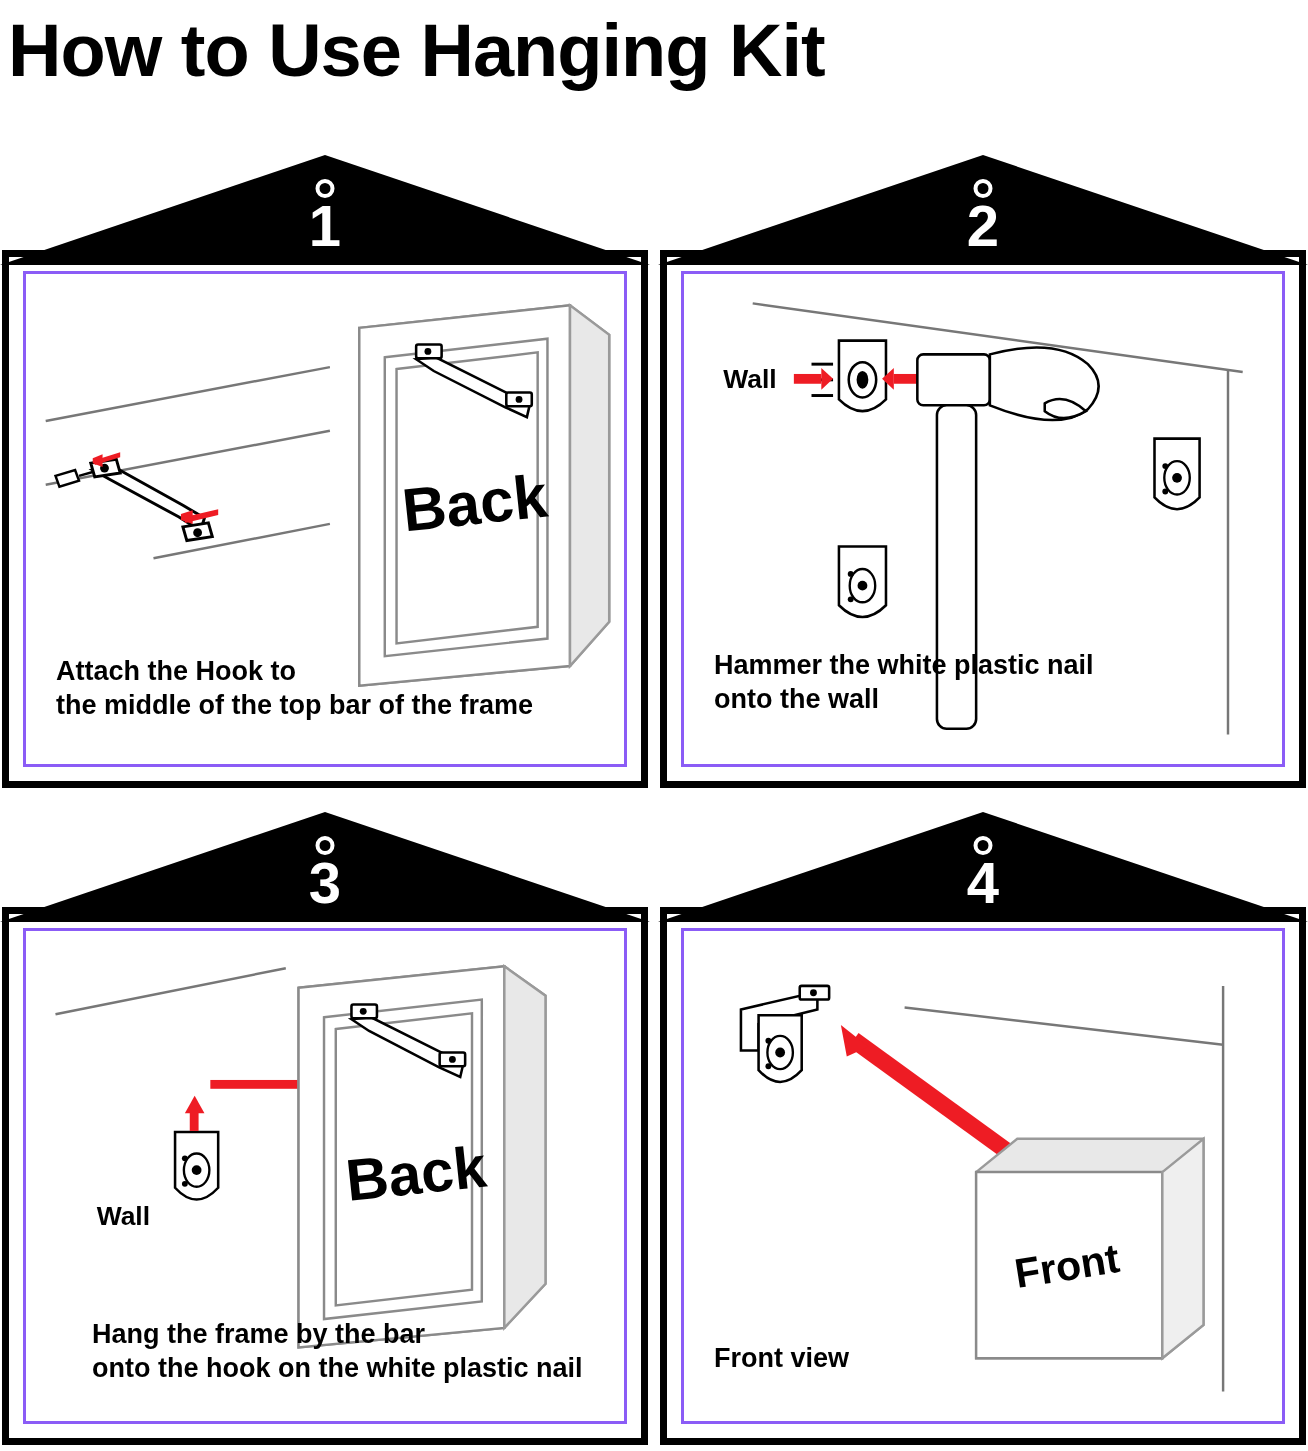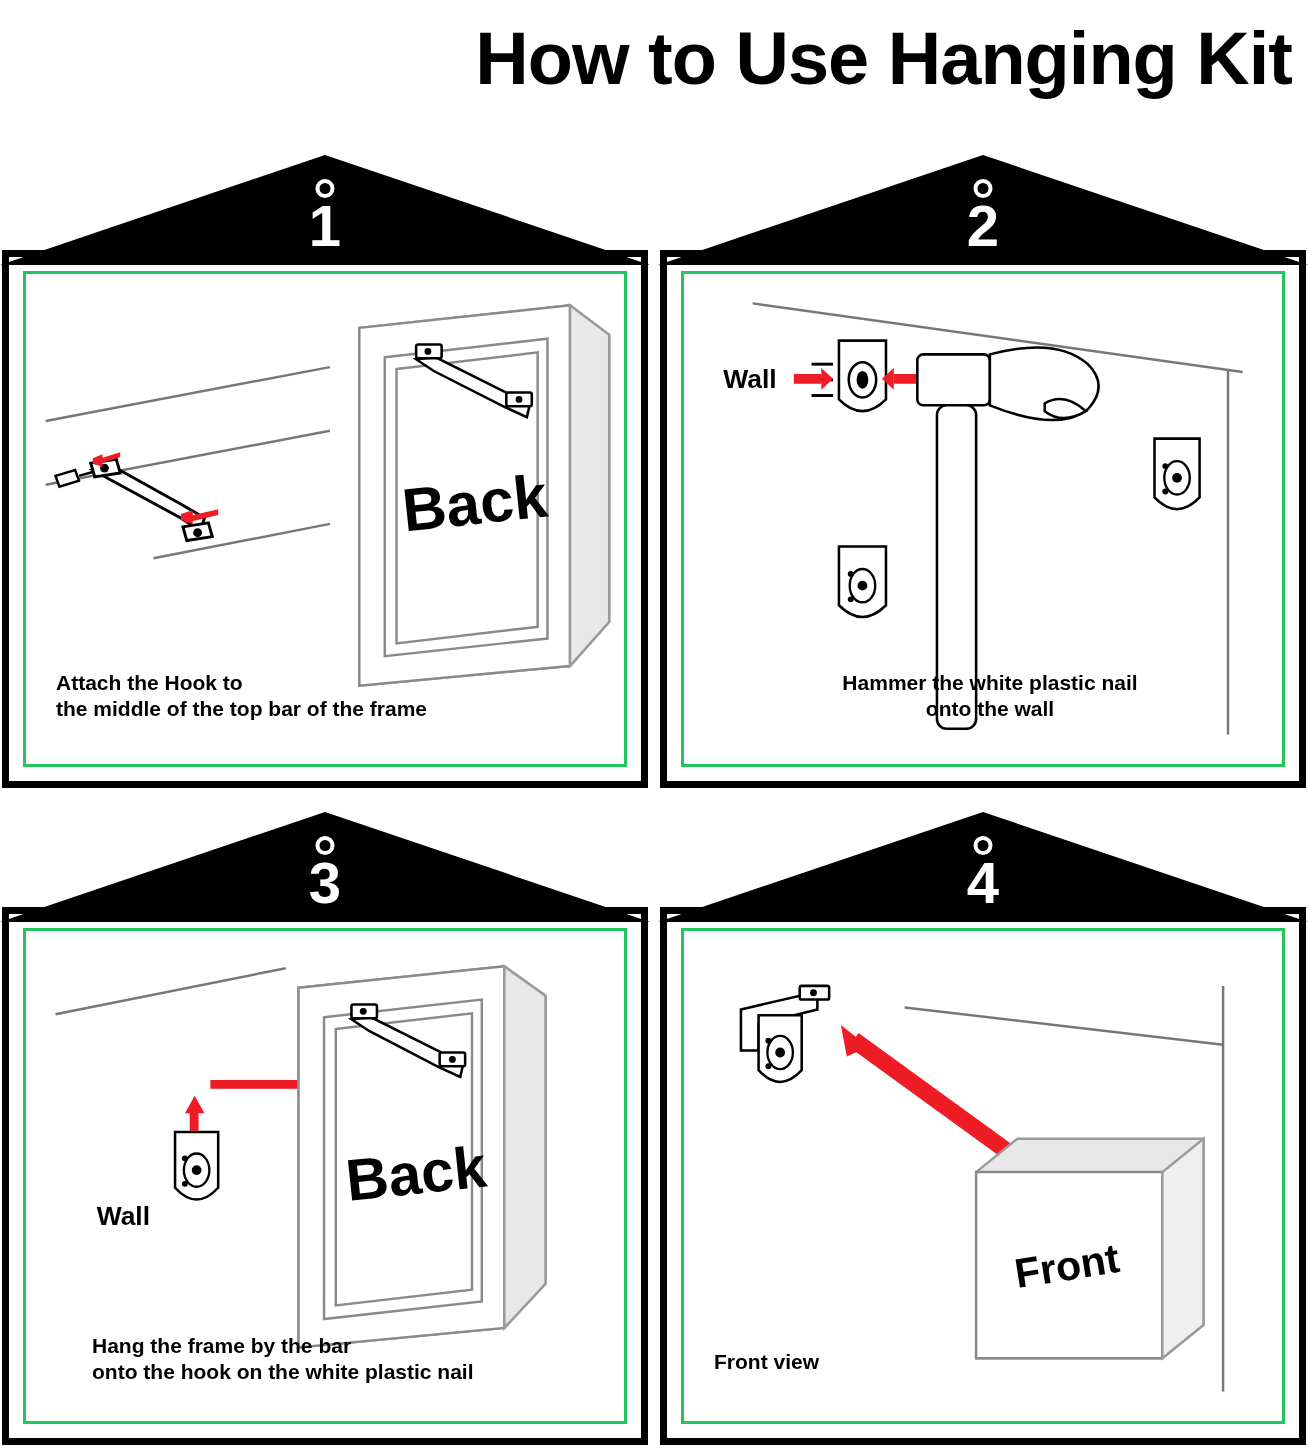--- a/index.html
+++ b/index.html
@@ -11,27 +11,27 @@
     width: 1308px;
     height: 1451px;
     font-family: "Liberation Sans", sans-serif;
     color: #000000;
     overflow: hidden;
     position: relative;
   }
 
   
   .title {
-    text-align: right;
+    text-align: left;
     font-size: 74px;
     font-weight: bold;
     letter-spacing: -1px;
     line-height: 1;
     padding-top: 6px;
-    margin: 16px;
+    margin: 8px;
     white-space: nowrap;
   }
 
   
   .grid {
     position: absolute;
     top: 155px;
     left: 0;
     width: 1308px;
     height: 1290px;
@@ -93,41 +93,41 @@
     box-sizing: border-box;
     background: #ffffff;
     z-index: 1;
   }
   .box-inner {
     position: absolute;
     top: 14px;
     left: 14px;
     right: 14px;
     bottom: 14px;
-    border: 3px solid #22c55e;
+    border: 3px solid #8b5cf6;
     box-sizing: border-box;
     overflow: hidden;
   }
   .art {
     position: absolute;
     top: 0; left: 0; right: 0; bottom: 0;
   }
   .art svg { display: block; width: 100%; height: 100%; }
 
   .caption {
     position: absolute;
     left: 30px;
     right: 16px;
-    font-size: 21px;
+    font-size: 27px;
     font-weight: bold;
     line-height: 1.24;
     white-space: pre-line;
   }
   .cap1 { bottom: 42px; }
-  .cap2 { bottom: 42px; text-align: center; }
+  .cap2 { bottom: 48px; }
   .cap3 { bottom: 36px; margin-left: 36px; }
   .cap4 { bottom: 46px; margin-top: 30px; }
 </style>
 </head>
 <body>
 
 <h1 class="title">How to Use Hanging Kit</h1>
 
 <div class="grid">
 

